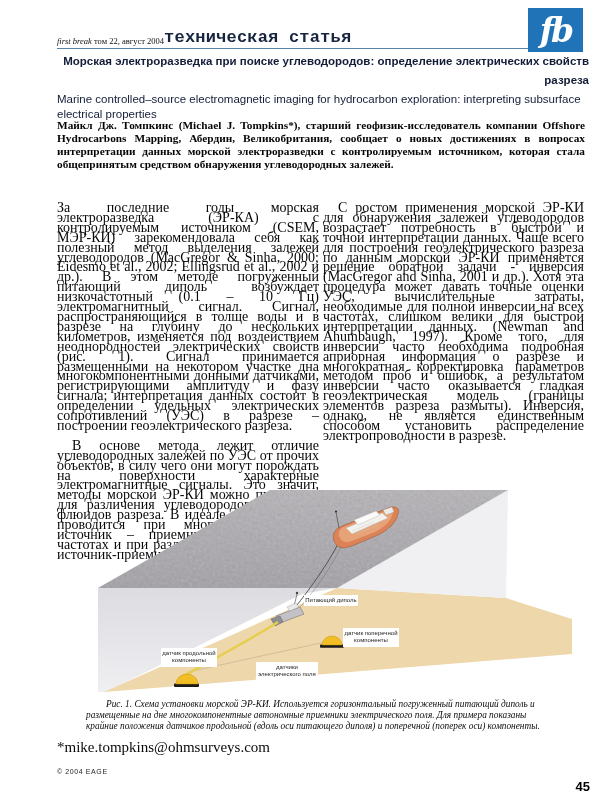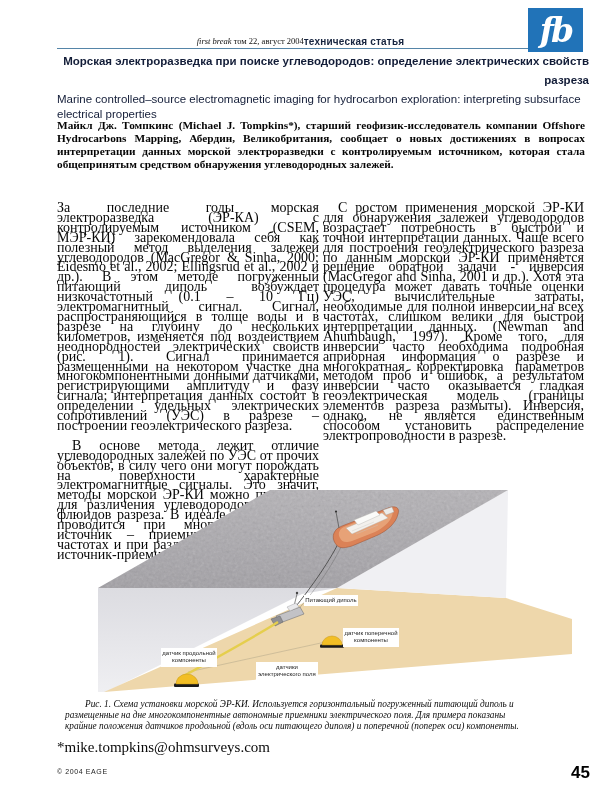--- a/index.html
+++ b/index.html
@@ -4,26 +4,26 @@
 <style>
   html,body{margin:0;padding:0;background:#888;}
   .page{
     position:relative;width:612px;height:803px;background:#ffffff;
     font-family:"Liberation Serif", serif;color:#000;overflow:hidden;margin:0 auto;
   }
   
   .header{
     position:absolute;left:57px;top:31px;width:487px;height:17px;
     border-bottom:1.4px solid #5585a8;
-    display:flex;justify-content:center;align-items:flex-end;
+    display:flex;justify-content:flex-start;align-items:flex-end;
   }
   .journal-line{font-size:8.5px;color:#111;font-family:"Liberation Serif",serif;padding-bottom:2px;}
   .journal-name{font-style:italic;}
   .section-label{
-    font-family:Liberation Sans, sans-serif;font-weight:bold;font-size:10px;
+    font-family:Liberation Mono, monospace;font-weight:bold;font-size:17px;
     color:#16243f;padding-bottom:1px;letter-spacing:.2px;
   }
   .logo{
     position:absolute;left:528px;top:8px;width:55px;height:44px;background:#2173b8;
     color:#fff;display:flex;align-items:center;justify-content:center;
     font-family:"DejaVu Serif",serif;font-style:italic;font-weight:bold;font-size:33px;
     letter-spacing:-3px;line-height:1;
   }
   
   .title-ru{
@@ -55,32 +55,32 @@
     position:absolute;background:#ffffff;color:#1c1c1c;
     font-family:"Liberation Sans",sans-serif;font-size:6px;line-height:7.4px;
     text-align:center;padding:2px 1px;
   }
   .lbl-dipole{left:214px;top:107px;width:52px;}
   .lbl-crossline{left:253px;top:140px;width:54px;}
   .lbl-inline{left:71px;top:160px;width:54px;}
   .lbl-efield{left:166px;top:174px;width:60px;}
   
   .caption{
-    position:absolute;left:65px;top:699px;width:468px;
+    position:absolute;left:86px;top:699px;width:468px;
     font-style:italic;font-size:9.3px;line-height:11.1px;color:#0a0a0a;
   }
   .caption-indent{text-indent:20px;}
   .footnote{position:absolute;left:57px;top:739px;font-size:15px;color:#0a0a0a;}
   .footer-copy{
     position:absolute;left:57px;top:768px;font-family:"Liberation Sans",sans-serif;
     font-size:7px;letter-spacing:.6px;color:#222;
   }
   .footer-page{
-    position:absolute;right:22px;top:763px;font-family:"Liberation Sans",sans-serif;
-    font-weight:bold;font-size:17px;color:#000;
+    position:absolute;right:22px;top:779px;font-family:"Liberation Sans",sans-serif;
+    font-weight:bold;font-size:13px;color:#000;
   }
 </style>
 </head>
 <body>
 
 <div class="page">
 
   <div class="header">
     <div class="journal-line">
       <span class="journal-name">first break</span><span> том 22, август 2004</span>

